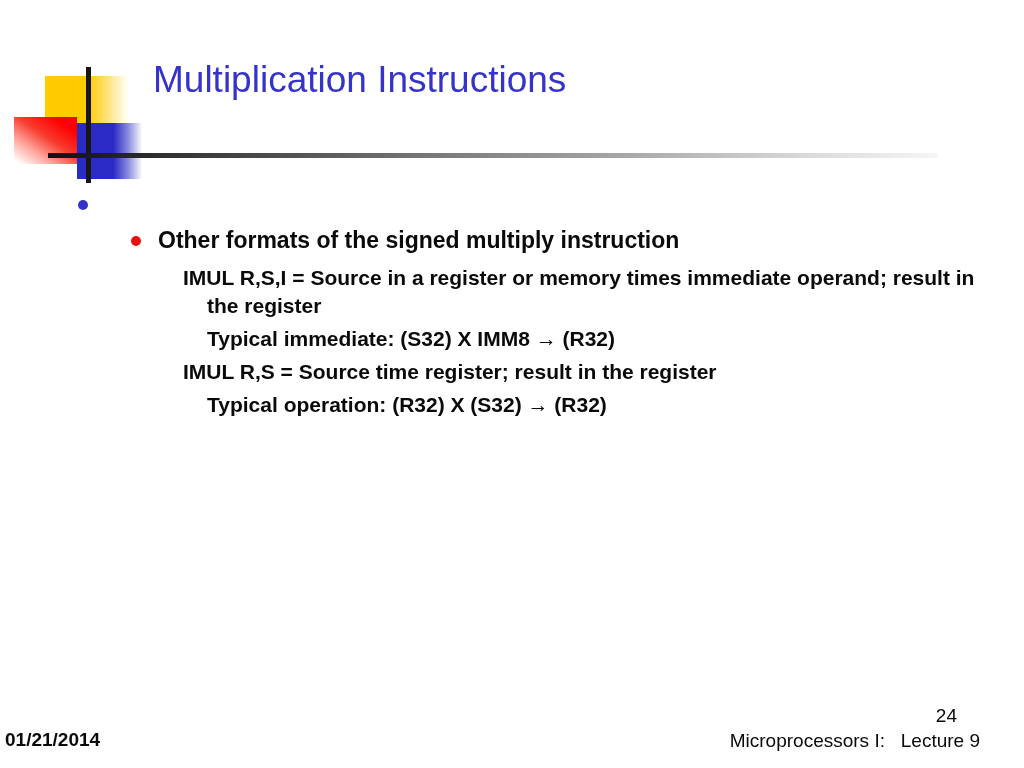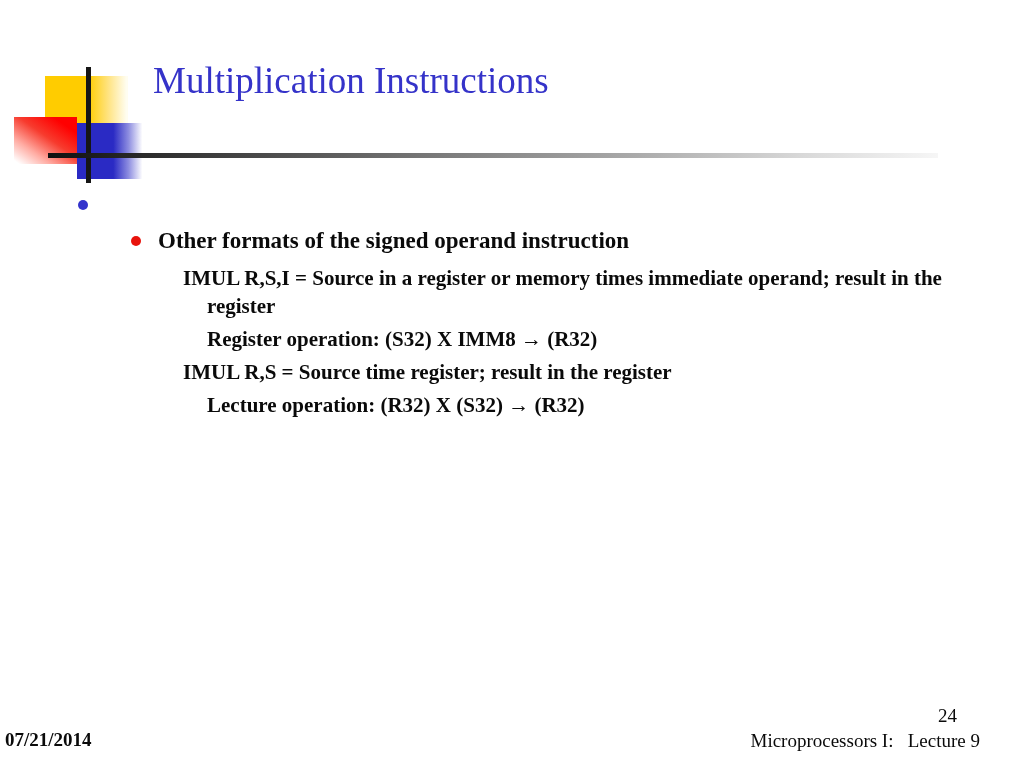--- a/index.html
+++ b/index.html
@@ -1,18 +1,18 @@
 <!DOCTYPE html>
 <html><head>
 <meta charset="utf-8">
 <style>
   html,body{margin:0;padding:0;background:#ffffff;}
   #slide{
     position:relative;width:1024px;height:768px;background:#ffffff;overflow:hidden;
-    font-family:Liberation Serif, serif;color:#0a0a0a;
+    font-family:Liberation Sans, sans-serif;color:#0a0a0a;
   }
   
   .sq{position:absolute;}
   #sq-yellow{left:45px;top:76px;width:83px;height:56px;
     background:linear-gradient(to right,#ffcc00 0%,#ffcc00 52%,#ffe380 76%,#fffdf0 98%);}
   #sq-red{left:14px;top:117px;width:63px;height:47px;
     background:linear-gradient(215deg,#ff0000 18%,#f73b2e 45%,#ffaca3 72%,#ffffff 96%);}
   #sq-blue{left:77px;top:123px;width:66px;height:56px;
     background:linear-gradient(to right,#2a2ac4 0%,#2a2ac4 55%,#8d8de0 78%,#ffffff 99%);}
   #vline{position:absolute;left:86px;top:67px;width:5px;height:116px;background:#161616;}
@@ -45,26 +45,26 @@
   <div class="sq" id="sq-red"></div>
   <div class="sq" id="sq-blue"></div>
   <div id="vline"></div>
   <div id="hline"></div>
 
   <div id="title">Multiplication Instructions</div>
 
   <div class="dot" id="dot1"></div>
 
   <div class="dot" id="dot2"></div>
-  <div id="bullet2">Other formats of the signed operand instruction</div>
+  <div id="bullet2">Other formats of the signed multiply instruction</div>
 
   <div id="details">
     <p class="def">IMUL R,S,I = Source in a register or memory times immediate operand; result in the register</p>
-    <p class="op">Register operation: (S32) X IMM8 → (R32)</p>
+    <p class="op">Typical immediate: (S32) X IMM8 → (R32)</p>
     <p class="def">IMUL R,S = Source time register; result in the register</p>
-    <p class="op last">Lecture operation: (R32) X (S32) → (R32)</p>
+    <p class="op last">Typical operation: (R32) X (S32) → (R32)</p>
   </div>
 
-  <div id="footer-date">07/21/2014</div>
+  <div id="footer-date">01/21/2014</div>
   <div id="footer-course">Microprocessors I:&nbsp;&nbsp; Lecture 9</div>
   <div id="footer-page">24</div>
 
 </div>
 
 </body></html>

